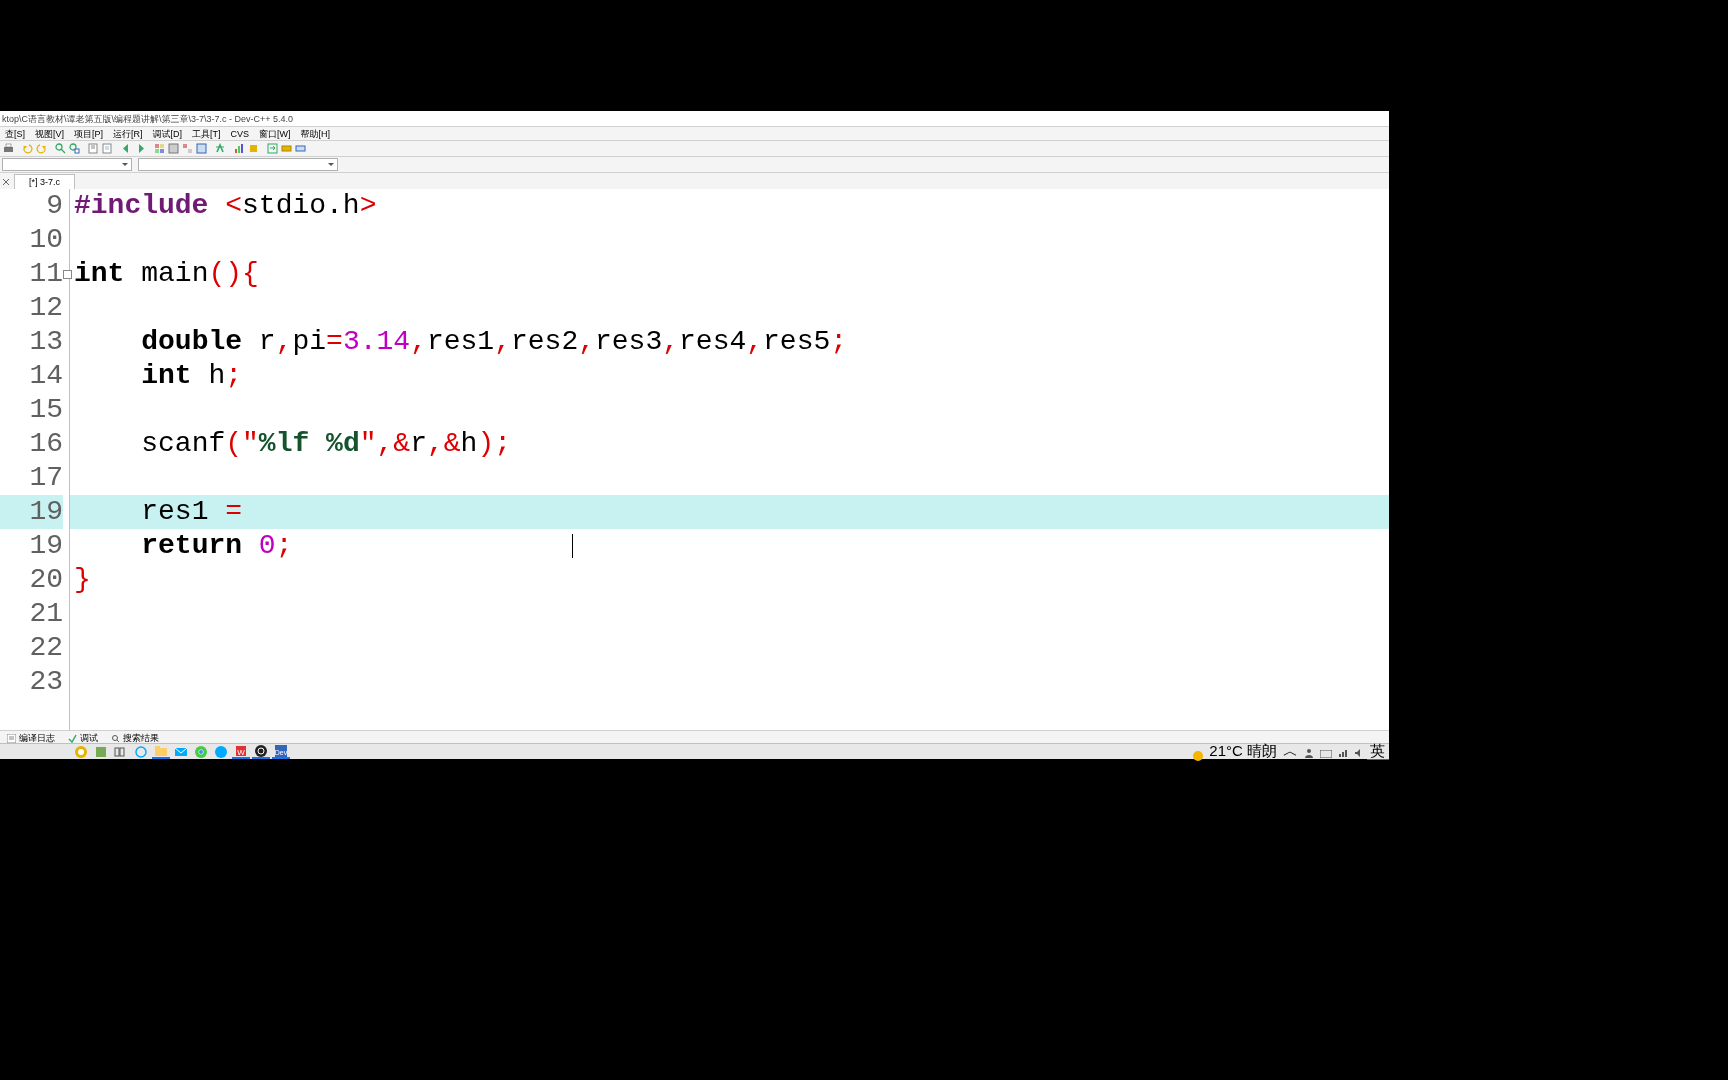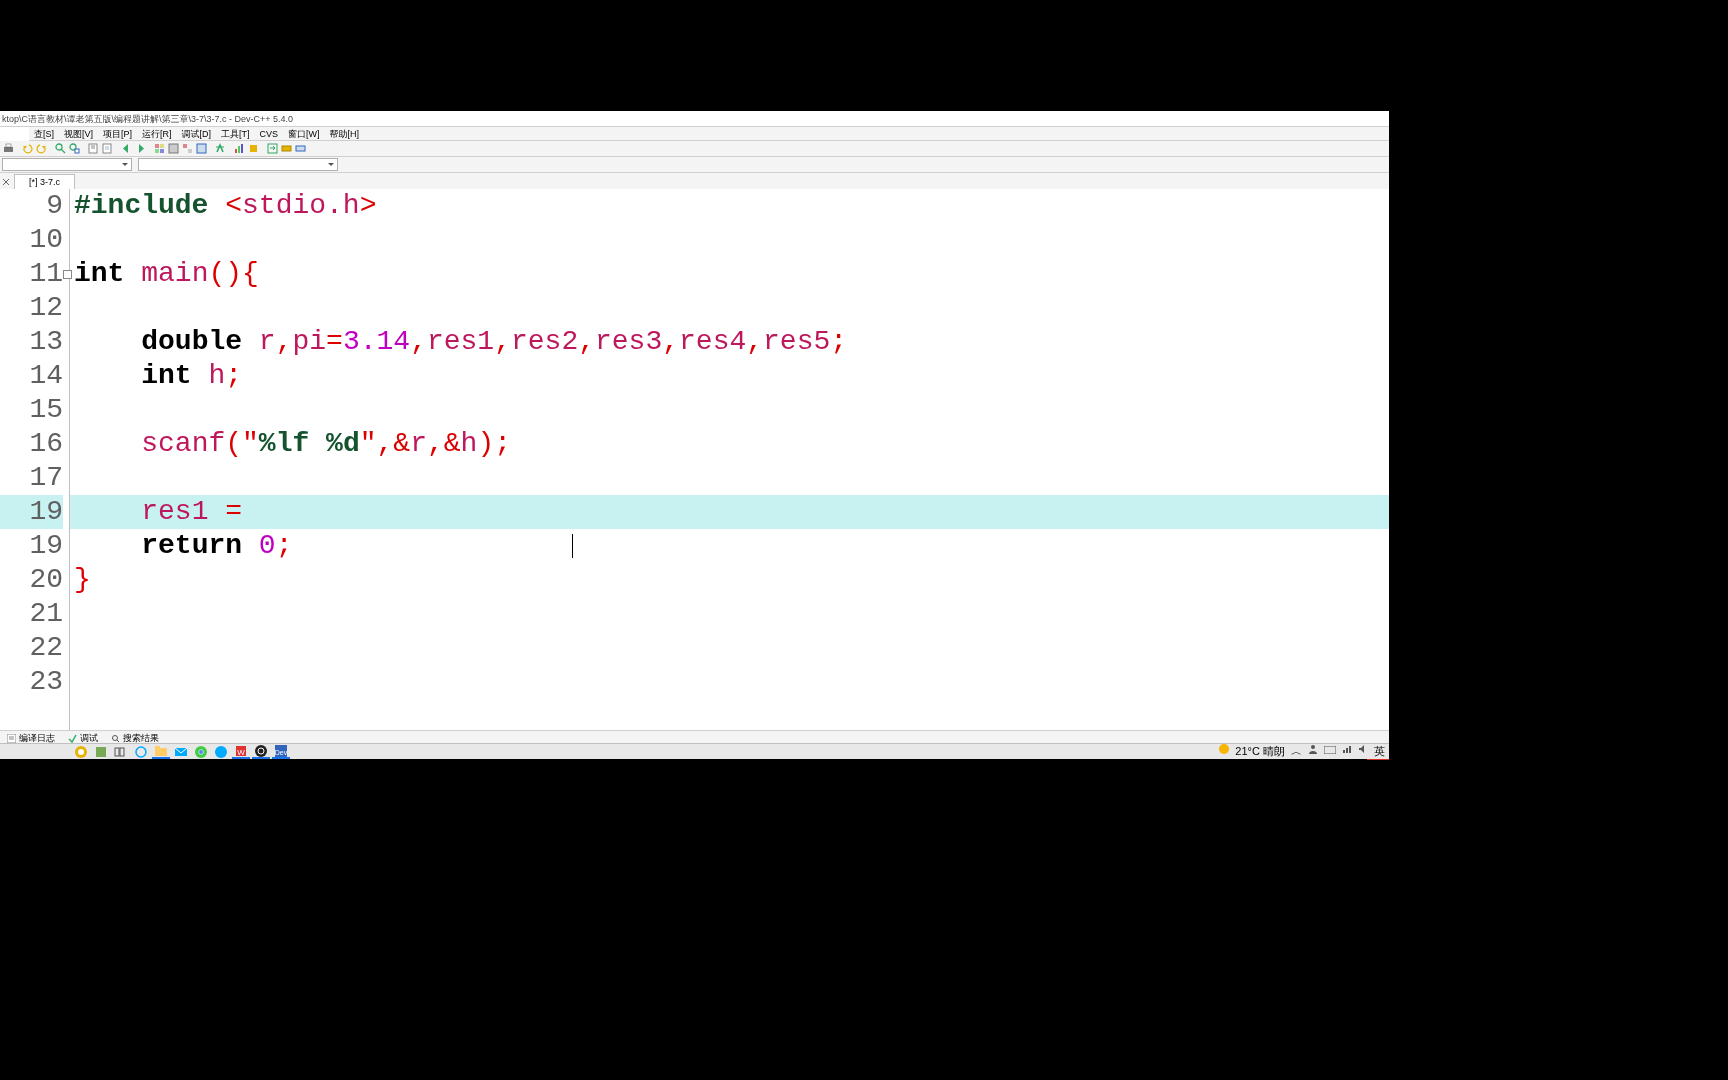--- a/index.html
+++ b/index.html
@@ -33,21 +33,20 @@
   line-height: 16px;
   white-space: nowrap;
   overflow: hidden;
 }
 .menubar {
   height: 14px;
   background: #f4f4f4;
   border-bottom: 1px solid #d0d0d0;
   display: flex;
   font-size: 9px;
-  margin-left: 29px;
 }
 .menubar span { padding: 0 5px; line-height: 14px; cursor: default; }
 .toolbar {
   height: 16px;
   background: #f4f4f4;
   border-bottom: 1px solid #d0d0d0;
   display: flex;
   align-items: center;
   gap: 1px;
   padding: 0 2px;
@@ -134,26 +133,26 @@
   height: 34px;
   display: flex;
   align-items: center;
 }
 .fold-mark::before {
   content: "";
   width: 7px; height: 7px;
   border: 1px solid #888;
   background: #fff;
 }
-.tok-pp { color: #14532d; font-weight: bold; margin-top: 12px; }
+.tok-pp { color: #701a75; font-weight: bold; margin-top: 12px; }
 .tok-kw { color: #000; font-weight: bold; }
 .tok-str { color: #d00; }
 .tok-num { color: #c000c0; }
 .tok-punct { color: #d00; }
-.tok-id { color: #be185d; }
+.tok-id { color: #000000; }
 .tok-fmt { color: #14532d; font-weight: bold; }
 .cursor-caret {
   display: inline-block;
   width: 1px; height: 24px;
   background: #000;
   vertical-align: middle;
   margin-left: 280px;
 }
 .bottom-tabs {
   height: 15px;
@@ -196,23 +195,23 @@
 }
 .taskbar-left { display: flex; align-items: center; gap: 2px; padding-left: 72px; }
 .task-icon {
   width: 18px; height: 14px;
   display: flex; align-items: center; justify-content: center;
 }
 .task-icon.active { border-bottom: 2px solid #1a73e8; }
 .tray {
   margin-left: auto;
   display: flex;
-  align-items: flex-start;
+  align-items: flex-end;
   gap: 6px;
-  font-size: 11px;
+  font-size: 15px;
   padding-right: 4px;
 }
 .weather-dot { width: 10px; height: 10px; border-radius: 50%; background: #f7b500; }
 .ime-badge {
   position: absolute;
   right: 0;
   width: 22px; height: 14px;
   background: #d93025;
   color: #fff;
   font-size: 9px;

